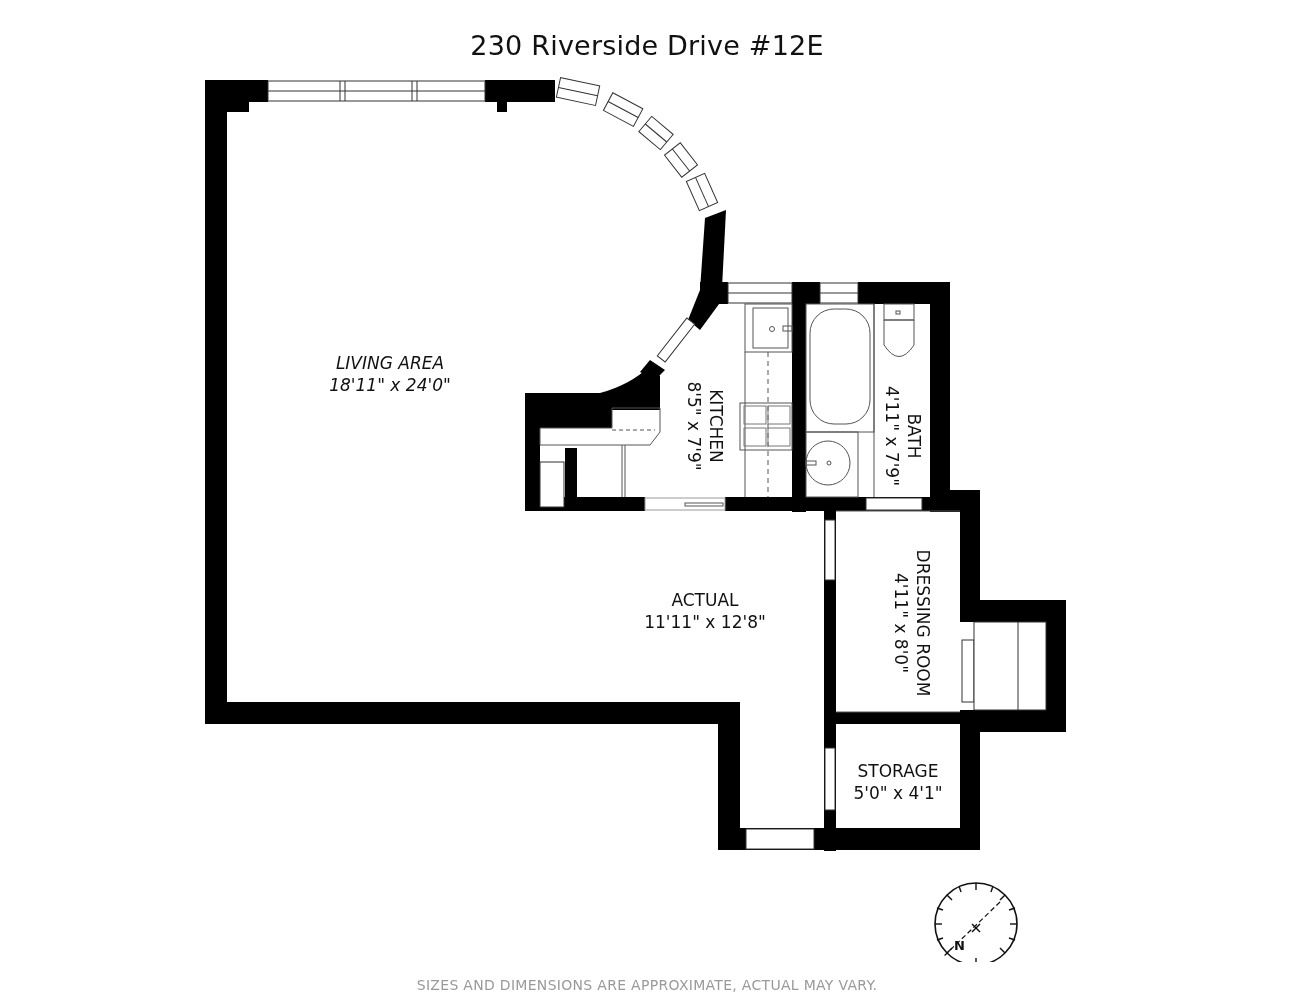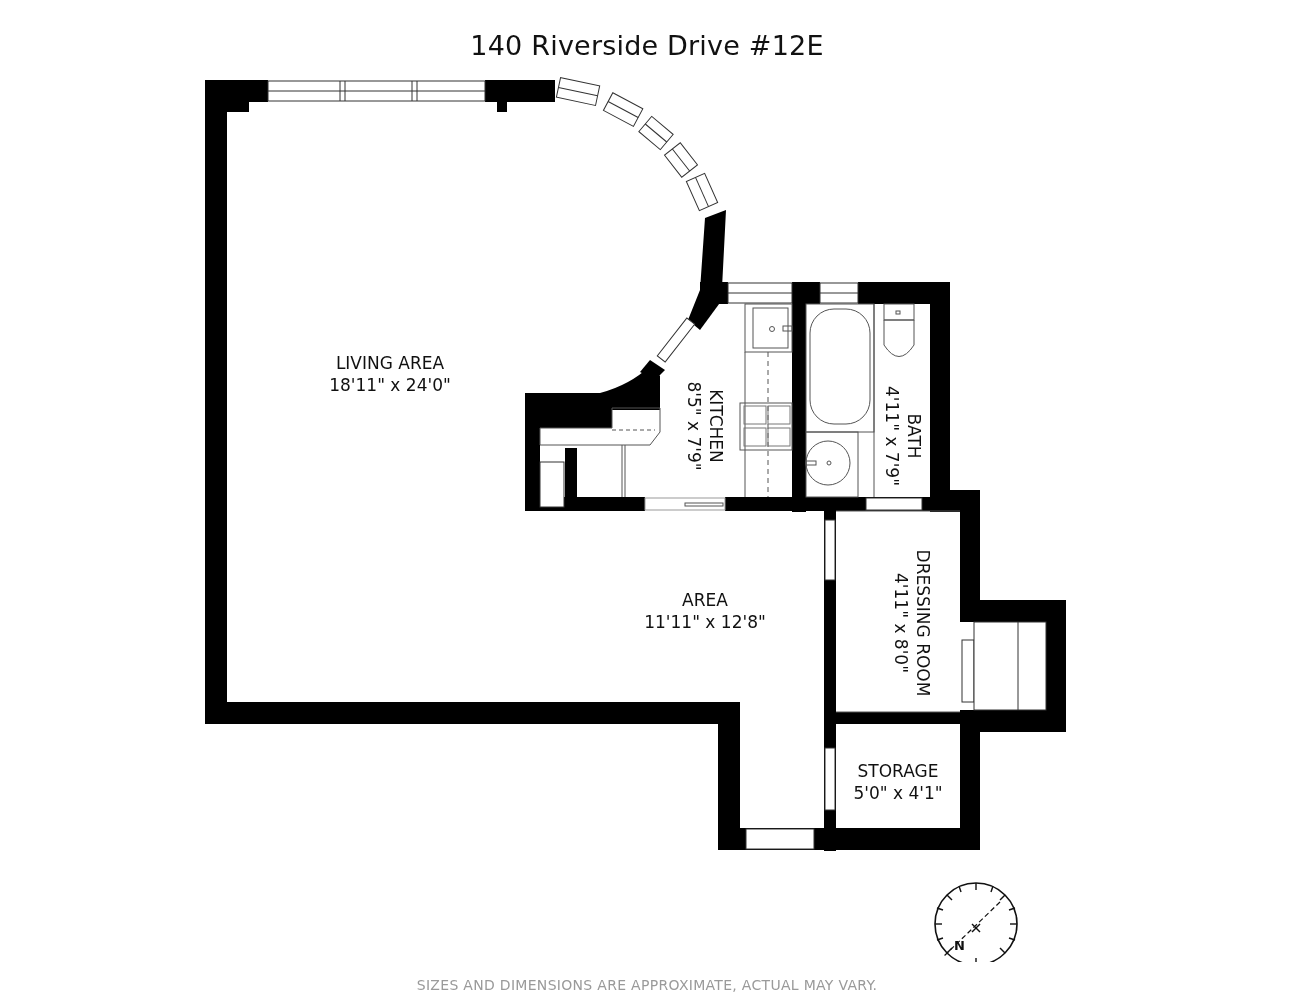--- a/index.html
+++ b/index.html
@@ -7,21 +7,21 @@
   .title{position:absolute;left:0;width:1294px;top:30px;text-align:center;font-size:27px;color:#111;letter-spacing:0.2px;}
   svg.plan{position:absolute;left:0;top:0;}
   .lbl{position:absolute;text-align:center;color:#111;font-size:17px;line-height:22px;white-space:nowrap;}
   .rot{transform:rotate(90deg);transform-origin:center center;}
   .disclaimer{position:absolute;left:0;width:1294px;top:977px;text-align:center;font-size:14px;color:#9a9a9a;letter-spacing:0.3px;}
   .compass{position:absolute;left:932px;top:882px;width:90px;height:80px;}
 </style>
 </head>
 <body>
 
-<div class="title">140 Riverside Drive #12E</div>
+<div class="title">230 Riverside Drive #12E</div>
 
 <svg class="plan" width="1294" height="1000" viewBox="0 0 1294 1000">
 
   <g fill="#000">
 
     <rect x="205" y="80" width="22" height="643"></rect>
 
     <rect x="205" y="80" width="63" height="22"></rect>
     <rect x="227" y="100" width="22" height="12"></rect>
 
@@ -157,37 +157,37 @@
     <path d="M884,320 L914,320 L914,345 Q899,368 884,345 Z"></path>
     <line x1="874" y1="304" x2="874" y2="497"></line>
   </g>
 
   <g stroke="#555" stroke-width="1">
     <line x1="836" y1="511" x2="960" y2="511"></line>
     <line x1="836" y1="712" x2="960" y2="712"></line>
   </g>
 </svg>
 
-<div class="lbl" style="left:300px;top:352px;width:180px;">
+<div class="lbl" style="left:300px;top:352px;width:180px;font-style:italic;">
   <div>LIVING AREA</div>
   <div>18'11" x 24'0"</div>
 </div>
 
 <div class="lbl rot" style="left:650px;top:404px;width:110px;">
   <div>KITCHEN</div>
   <div>8'5" x 7'9"</div>
 </div>
 
 <div class="lbl rot" style="left:848px;top:414px;width:110px;">
   <div>BATH</div>
   <div>4'11" x 7'9"</div>
 </div>
 
 <div class="lbl" style="left:615px;top:589px;width:180px;">
-  <div>AREA</div>
+  <div>ACTUAL</div>
   <div>11'11" x 12'8"</div>
 </div>
 
 <div class="lbl rot" style="left:827px;top:601px;width:170px;">
   <div>DRESSING ROOM</div>
   <div>4'11" x 8'0"</div>
 </div>
 
 <div class="lbl" style="left:838px;top:760px;width:120px;">
   <div>STORAGE</div>

